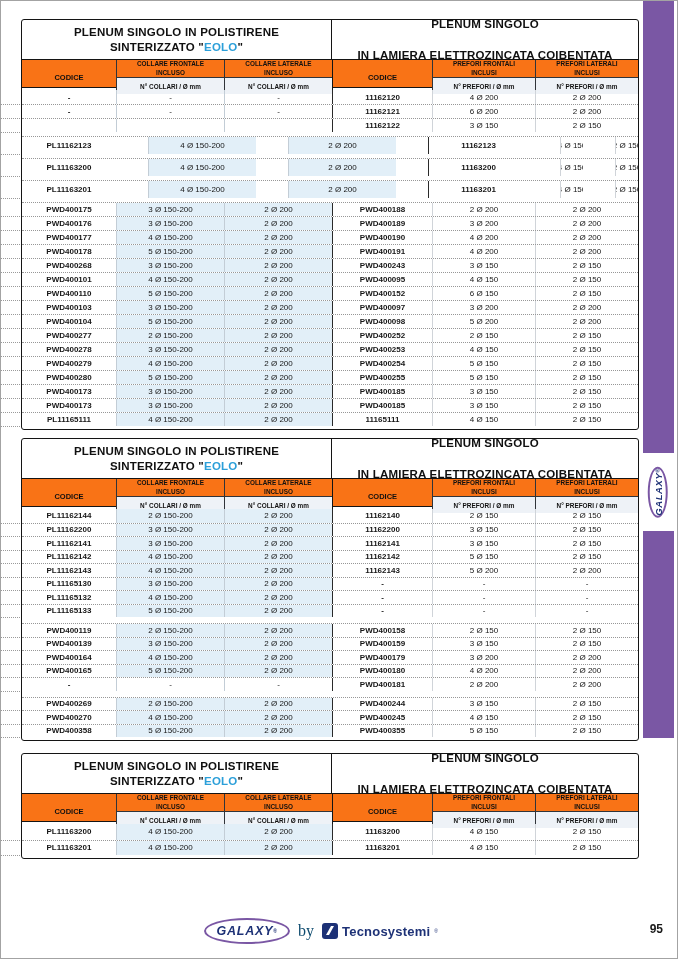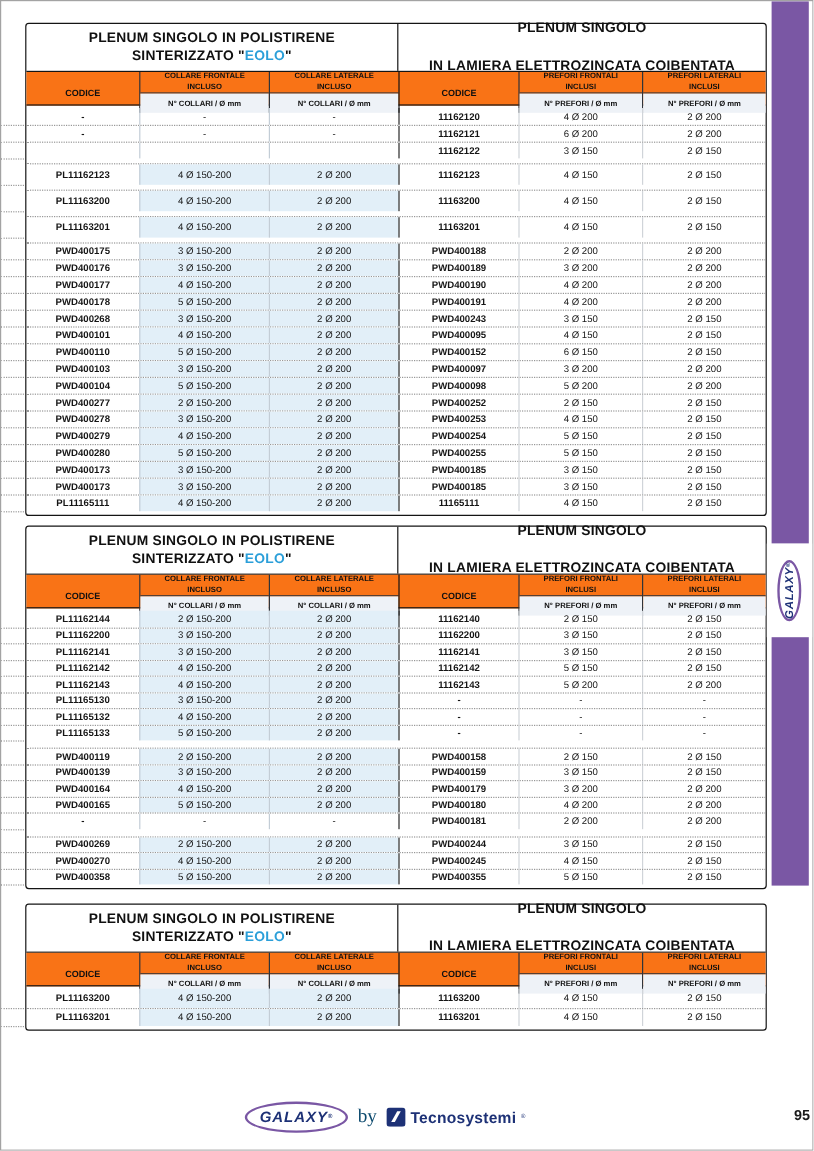--- a/index.html
+++ b/index.html
@@ -40,21 +40,21 @@
           font-size:6.4px; font-weight:bold; color:#101010; border-bottom:1px solid #30343a; line-height:1.35; }
   .hsub{ height:16px; display:flex; justify-content:center; align-items:center;
          font-size:6.4px; font-weight:bold; color:#101010; background:#eef2f7; }
 
   
   .rows{ padding:2px 0 3px; }
   .row{ position:relative; height:14px; }
   .table-section:nth-child(2) .row{ height:13.5px; }
   .table-section:nth-child(3) .row{ height:15.5px; }
   .row + .row{ border-top:1px dotted #979797; }
-  .row.tall{ height:18px; margin:4px 0; }
+  .row.tall{ height:18px; margin:4px 0;gap:32px; }
   .row.gap{ margin-top:6px; }
   .row::before{ content:""; position:absolute; left:-22px; bottom:-1px; width:20px;
                 border-top:1px dotted #9a9a9a; }
   .cell{ display:flex; align-items:center; justify-content:center; font-size:8px; color:#151515;
          white-space:nowrap; overflow:hidden; min-width:0; }
   .cell.c0,.cell.c3{ font-weight:bold; }
   .cell.c1,.cell.c2{ border-left:1px solid #c3cdd6; }
   .cell.c3{ border-left:1.5px solid #2a2a2a; }
   .cell.c4,.cell.c5{ border-left:1px solid #d0d4d9; }
   .cell.blue{ background:var(--cell-blue,#e2eff8); }
@@ -73,21 +73,21 @@
 
   
   .footer{ position:absolute; left:0; bottom:14px; width:640px;
            display:flex; align-items:center; justify-content:center; gap:8px; }
   .oval-f{ width:86px; height:26px; border:2px solid var(--brand-purple,#7a57a4); border-radius:50%;
            background:#fff; display:flex; align-items:center; justify-content:center;
            font-weight:bold; font-style:italic; font-size:12.5px; letter-spacing:.8px; color:var(--navy,#1d3176); }
   .by{ font-family:"Liberation Serif","DejaVu Serif",serif; font-size:16px; color:#0c4a6e; }
   .tecno{ display:flex; align-items:center; gap:4px; }
   .tecno-text{ font-weight:bold; font-size:13px; color:var(--navy,#1d3176); letter-spacing:.2px; }
-  .page-number{ position:absolute; right:2px; bottom:22px; font-weight:bold; font-size:12px; color:#1a1a1a; }
+  .page-number{ position:absolute; right:14px; bottom:22px; font-weight:bold; font-size:12px; color:#1a1a1a; }
 </style>
 </head>
 <body>
 
 <div class="page">
 
   <div class="sections" id="sections">
   <section class="table-section">
     <div class="titles">
       <div class="t-half l">

